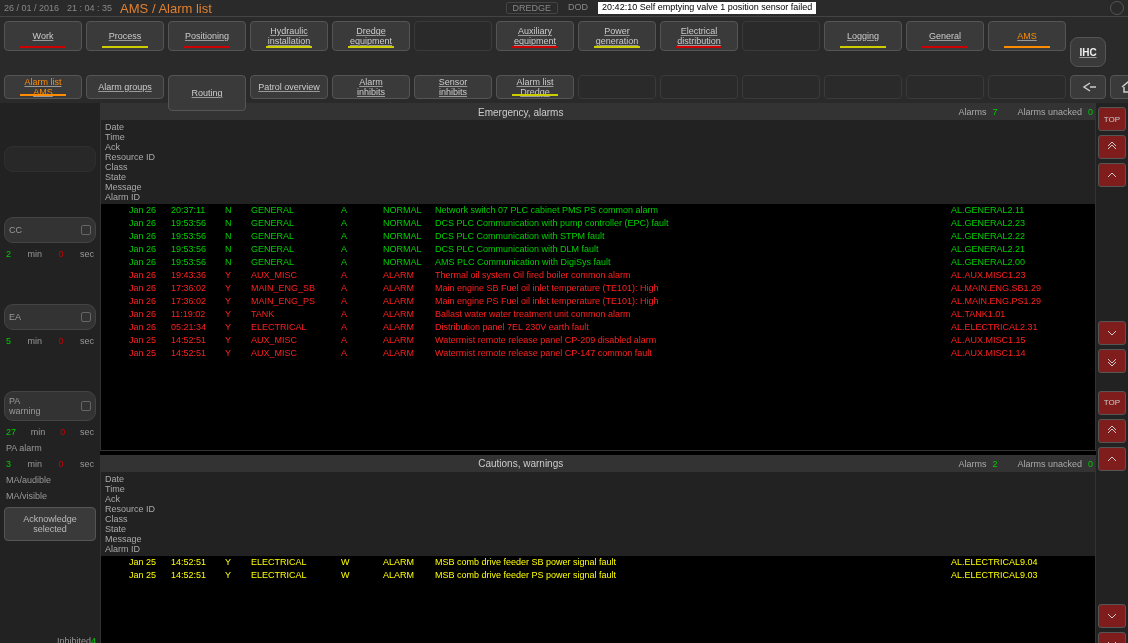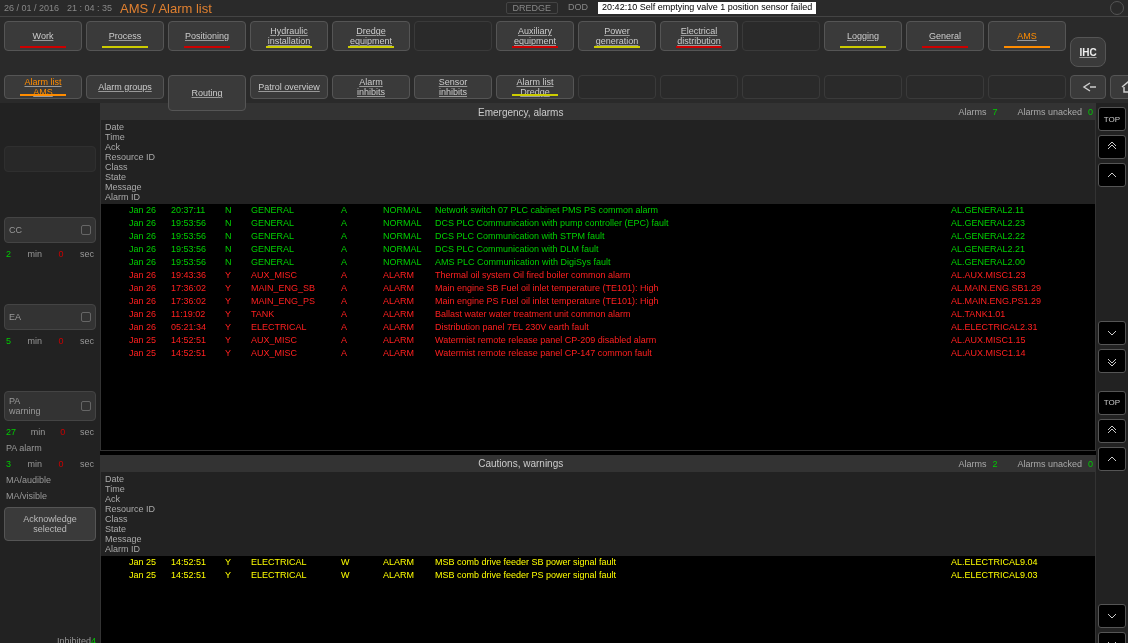--- a/index.html
+++ b/index.html
@@ -16,21 +16,21 @@
 .navrow { display:flex; gap:4px; padding:4px; background:#2a2a2a;text-decoration:underline; }
 .navbtn { flex:0 0 78px; height:30px; background:#3a3a3a; border:1px solid #555; border-radius:4px; display:flex; flex-direction:column; align-items:center; justify-content:center; font-size:9px; color:#ccc; position:relative; }
 .navbtn.empty { background:#2a2a2a; border-color:#3a3a3a; }
 .navbtn .bar { position:absolute; bottom:2px; left:20%; right:20%; height:2px; }
 .navbtn.active { color:#ff8c00; }
 .logo { flex:0 0 36px; height:30px; background:#3a3a3a; border:1px solid #555; border-radius:8px; display:flex; align-items:center; justify-content:center; font-size:10px; font-weight:bold; color:#eee;margin-top:16px; }
 .iconbtn { flex:0 0 36px; height:24px; background:#3a3a3a; border:1px solid #555; border-radius:4px; display:flex; align-items:center; justify-content:center; color:#ccc; }
 
 .main { display:flex; height:calc(100% - 16px - 38px - 32px); }
 .sidebar { width:100px; background:#222; padding:4px; display:flex; flex-direction:column; gap:6px; }
-.sidebtn { background:#333; border:1px solid #444; border-radius:4px; padding:4px; font-size:9px; color:#999; display:flex; align-items:center; justify-content:space-between; min-height:26px;margin-top:39px; }
+.sidebtn { background:#333; border:1px solid #444; border-radius:9px; padding:4px; font-size:9px; color:#999; display:flex; align-items:center; justify-content:space-between; min-height:26px;margin-top:39px; }
 .sidebtn.dim { opacity:0.4; }
 .sidebtn .chk { width:10px; height:10px; border:1px solid #666; border-radius:2px; }
 .siderow { display:flex; justify-content:space-between; font-size:9px; padding:0 2px; }
 .siderow .v { color:#0c0; }
 .siderow .z { color:#c00; }
 .sideack { background:#3a3a3a; border:1px solid #555; border-radius:4px; padding:6px 4px; font-size:9px; color:#bbb; text-align:center; }
 .sidefoot { margin-top:auto; display:flex; justify-content:flex-end; font-size:9px; color:#999; }
 .sidefoot .n { color:#0c0; }
 
 .content { flex:1; display:flex; flex-direction:column; background:#000; }
@@ -50,21 +50,21 @@
 .c-date { width:42px; }
 .c-time { width:54px; }
 .c-ack { width:26px; }
 .c-res { width:90px; }
 .c-class { width:42px; }
 .c-state { width:52px; }
 .c-msg { flex:1; }
 .c-id { width:140px; }
 
 .rightbar { width:32px; background:#222; display:flex; flex-direction:column; gap:4px; padding:4px 2px; }
-.rbtn { background:#000000; border:1px solid #555; border-radius:3px; height:24px; display:flex; align-items:center; justify-content:center; font-size:8px; color:#ccc; }
+.rbtn { background:#7f1d1d; border:1px solid #555; border-radius:3px; height:24px; display:flex; align-items:center; justify-content:center; font-size:8px; color:#ccc; }
 .rspace { flex:1; }
 
 svg { display:block; }
 </style>
 </head>
 <body>
 
 <div class="topbar">
   <span class="dt">26 / 01 / 2016</span>
   <span class="dt">21 : 04 : 35</span>

